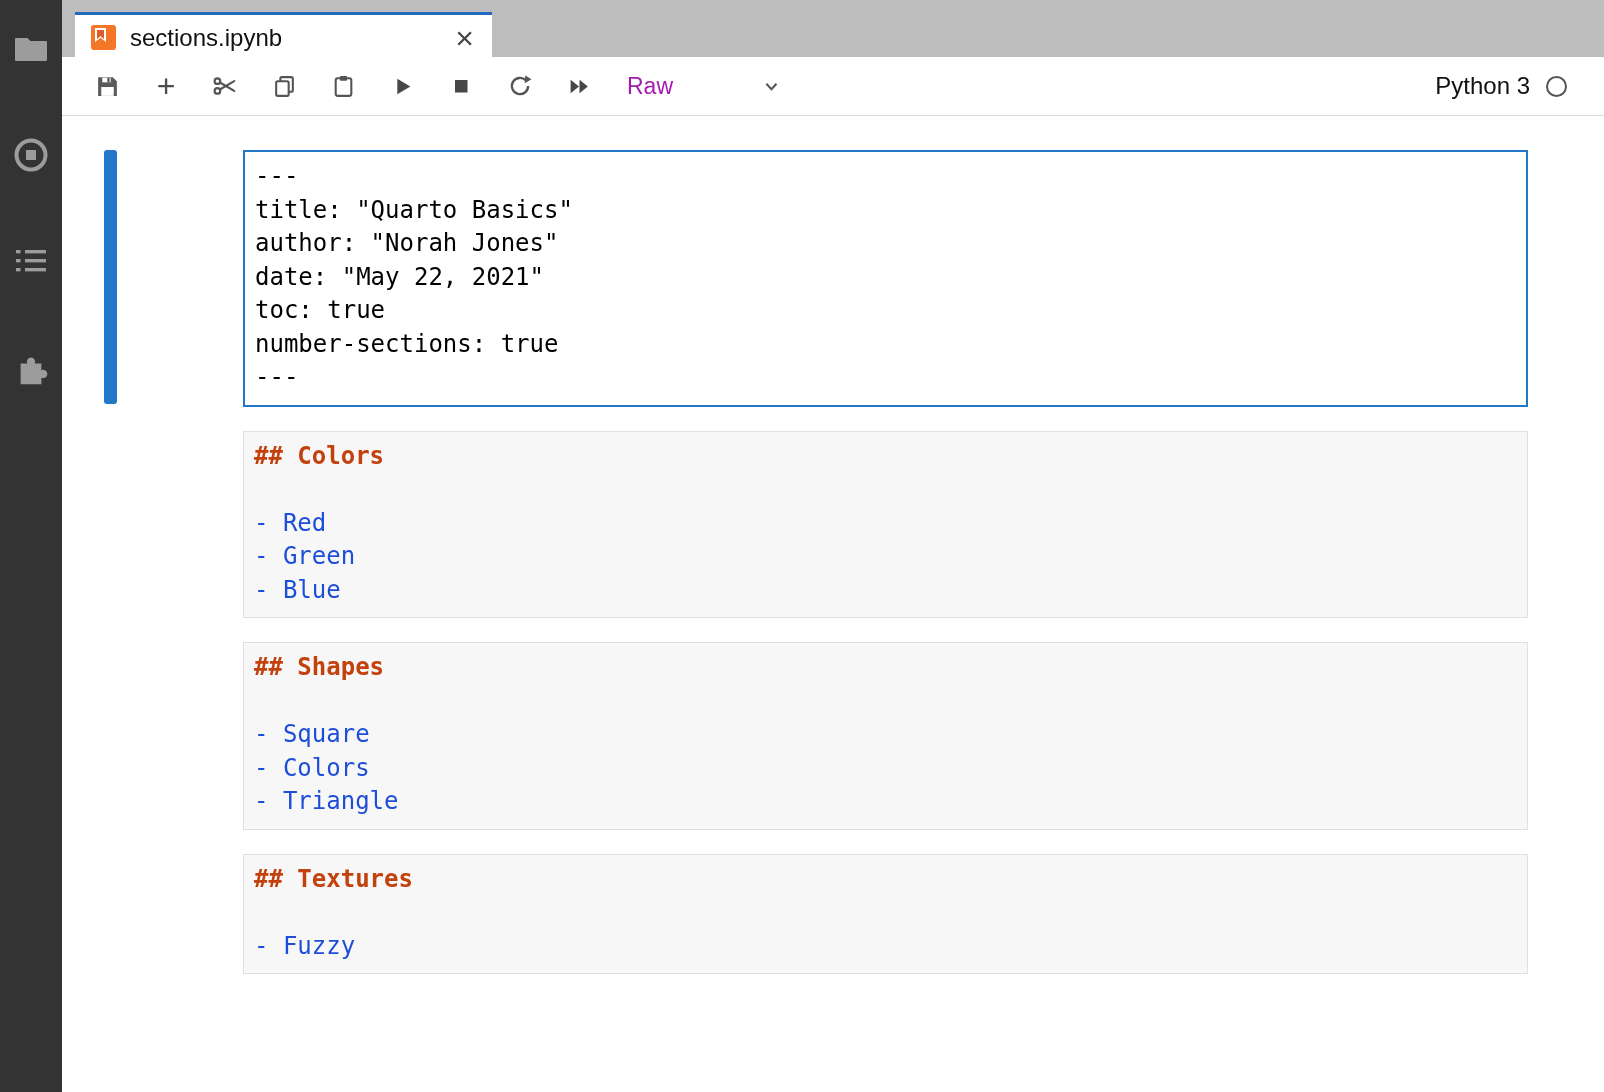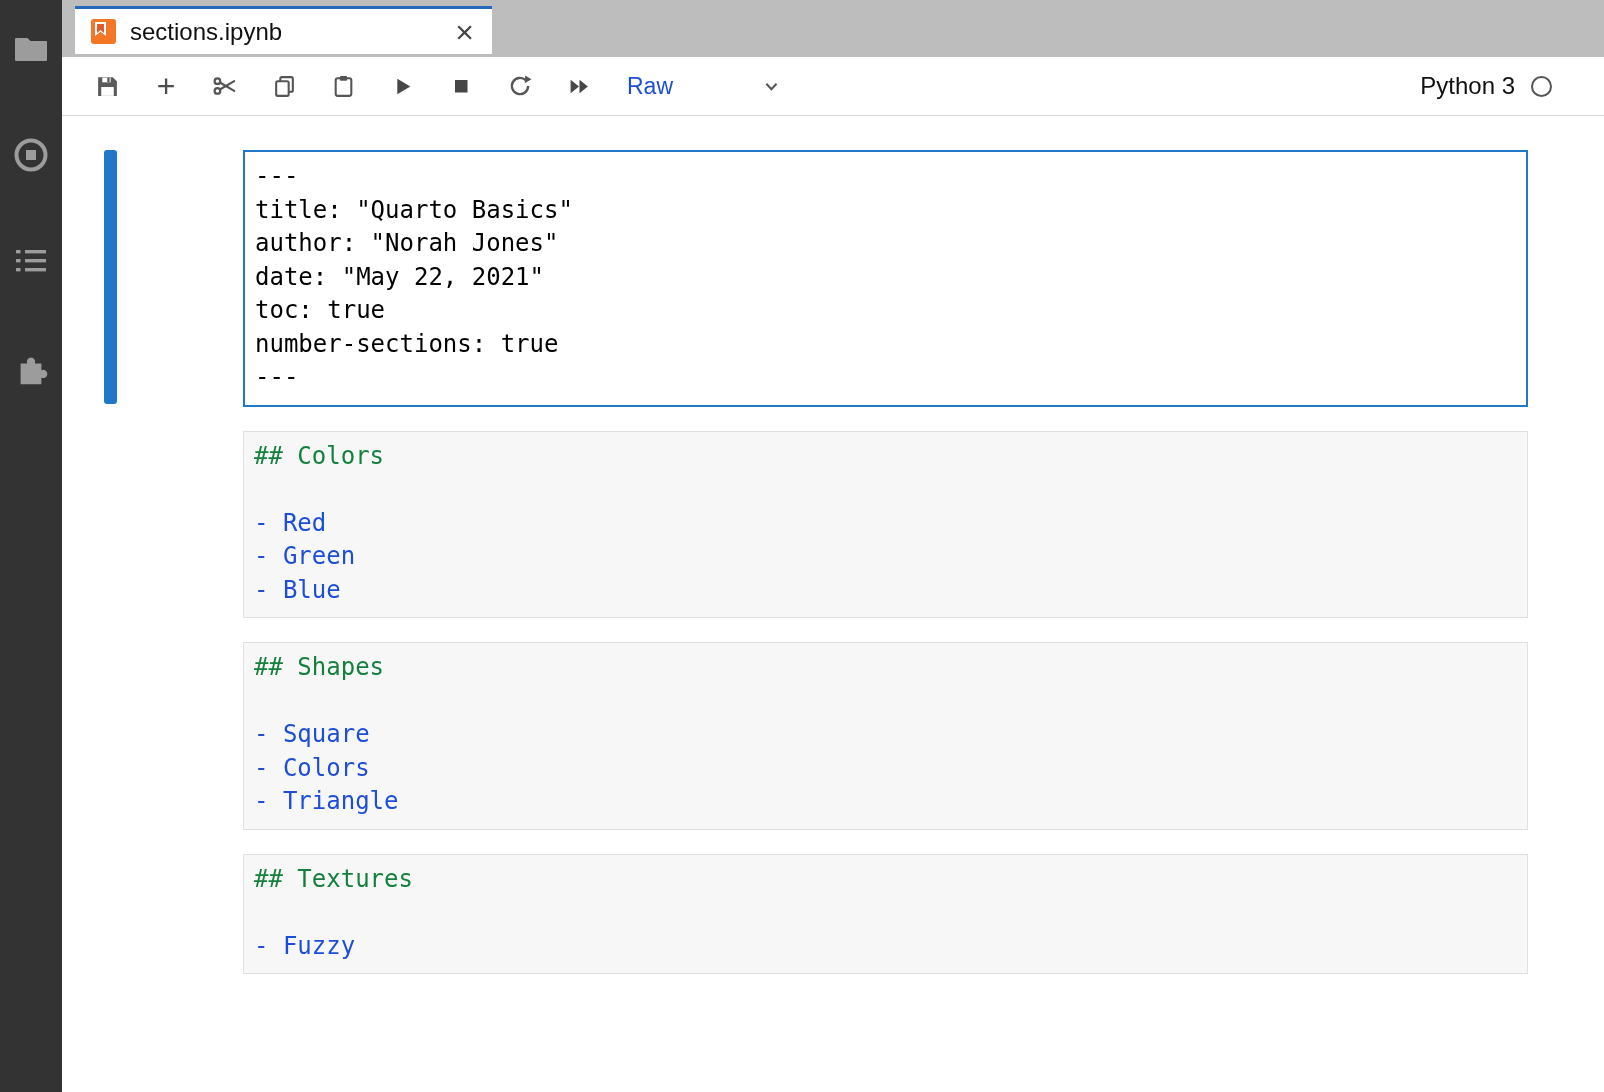--- a/index.html
+++ b/index.html
@@ -13,21 +13,21 @@
     padding-top:30px; gap:68px; z-index:5;
   }
   .side-icon { width:38px; height:38px; display:flex; align-items:center; justify-content:center; cursor:pointer; }
 
   
   .topbar {
     position:absolute; left:62px; top:0; width:1542px; height:57px;
     background:#bdbdbd;
   }
   .tab {
-    position:absolute; left:13px; top:6px; width:417px; height:48px;
+    position:absolute; left:13px; top:12px; width:417px; height:48px;
     background:#ffffff; border-top:3px solid #2569bd;
     display:flex; align-items:center; padding:0 16px; cursor:pointer;
   }
   .nb-icon { position:relative; width:25px; height:25px; background:#f37726; border-radius:3px; flex:0 0 auto; }
   .nb-bookmark { position:absolute; left:4px; top:3px; width:11px; height:14px; background:#ffffff;
     clip-path:polygon(0 0,100% 0,100% 100%,50% 70%,0 100%); }
   .nb-bookmark-inner { position:absolute; left:2px; top:2px; width:7px; height:9px; background:#e05a2b;
     clip-path:polygon(0 0,100% 0,100% 100%,50% 68%,0 100%); }
   .tab-title { margin-left:14px; font-size:24px; color:#111111; white-space:nowrap; }
   .tab-close { margin-left:auto; font-size:32px; line-height:1; color:#454545; cursor:pointer; padding:0 2px; }
@@ -35,22 +35,22 @@
   
   .toolbar {
     position:absolute; left:62px; top:57px; width:1542px; height:59px;
     background:#ffffff; border-bottom:1px solid #dadada;
     display:flex; align-items:center; padding-left:24px;
   }
   .tbtn { width:42px; height:42px; margin-right:17px; display:flex; align-items:center; justify-content:center;
     border-radius:3px; cursor:pointer; }
   .plus-glyph { font-size:32px; color:#4d4d4d; font-weight:400; line-height:1; }
   .celltype { margin-left:10px; width:155px; display:flex; align-items:center; justify-content:space-between; cursor:pointer; }
-  .celltype-label { font-size:23px; color:#1d4ed8; }
-  .kernel-area { margin-left:auto; display:flex; align-items:center; padding-right:52px; gap:16px; }
+  .celltype-label { font-size:23px; color:#a21caf; }
+  .kernel-area { margin-left:auto; display:flex; align-items:center; padding-right:37px; gap:16px; }
   .kernel-name { font-size:24px; color:#111111; cursor:pointer; }
   .kernel-status { width:21px; height:21px; border:2.5px solid #555555; border-radius:50%; background:#ffffff; cursor:pointer; }
 
   
   .content {
     position:absolute; left:62px; top:117px; width:1542px; height:975px;
     background:#ffffff; overflow:hidden;
   }
   .collapser {
     position:absolute; left:42px; top:33px; width:13px; height:254px;
@@ -63,21 +63,21 @@
   }
   .cell-raw-active {
     background:#ffffff; border:2px solid #2377c8; padding:8px 10px 10px;
     color:#000000; cursor:text;
   }
   .cell-md {
     background:#f7f7f7; border:1px solid #e0e0e0; padding:8px 10px 10px;
     cursor:text;
   }
   .code-line { height:33.5px; white-space:pre; }
-  .md-header { height:33.5px; white-space:pre; color:#15803d; font-weight:normal; }
+  .md-header { height:33.5px; white-space:pre; color:#c2410c; font-weight:bold; }
   .md-blank  { height:33.5px; }
   .md-list   { height:33.5px; white-space:pre; color:#1d4ed8; }
 </style>
 </head>
 <body>
 
 <div class="sidebar">
   <div class="side-icon">
     <svg width="34" height="30" viewBox="0 0 34 30">
       <path d="M2 5 H13 L16 8 H32 V26 H2 Z" fill="#9c9c9c" stroke="#9c9c9c" stroke-width="2" stroke-linejoin="round"></path>

